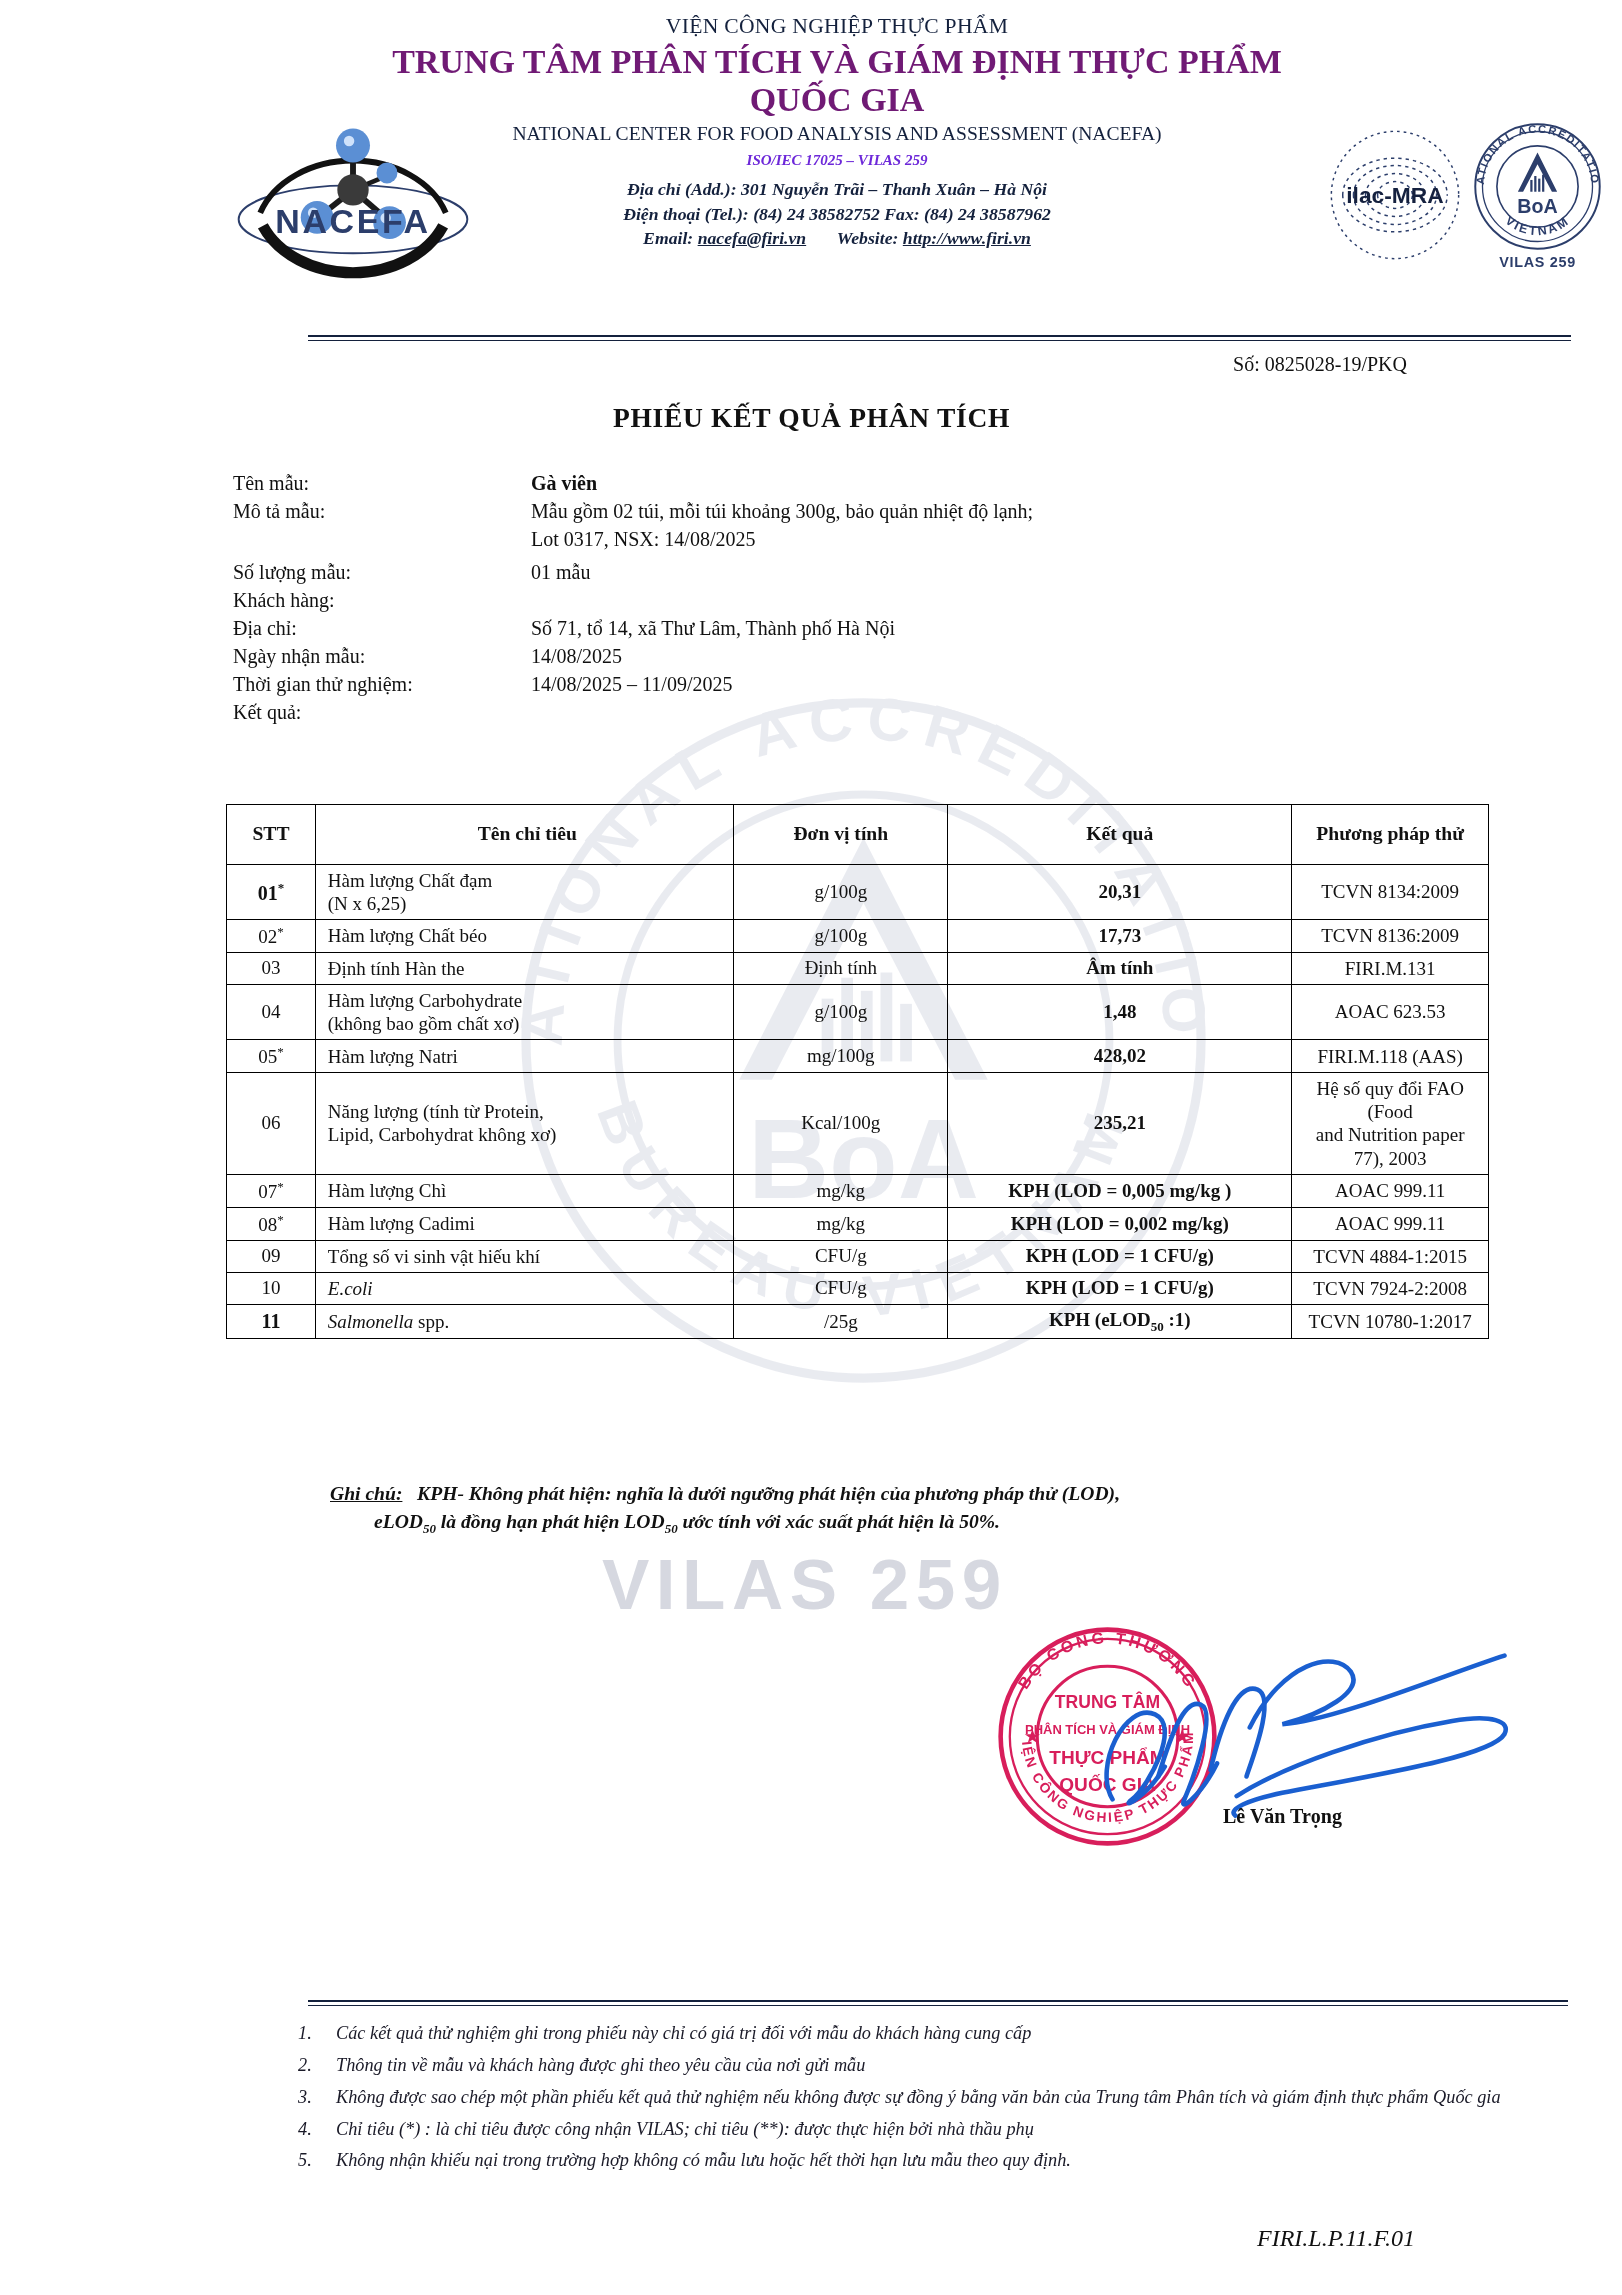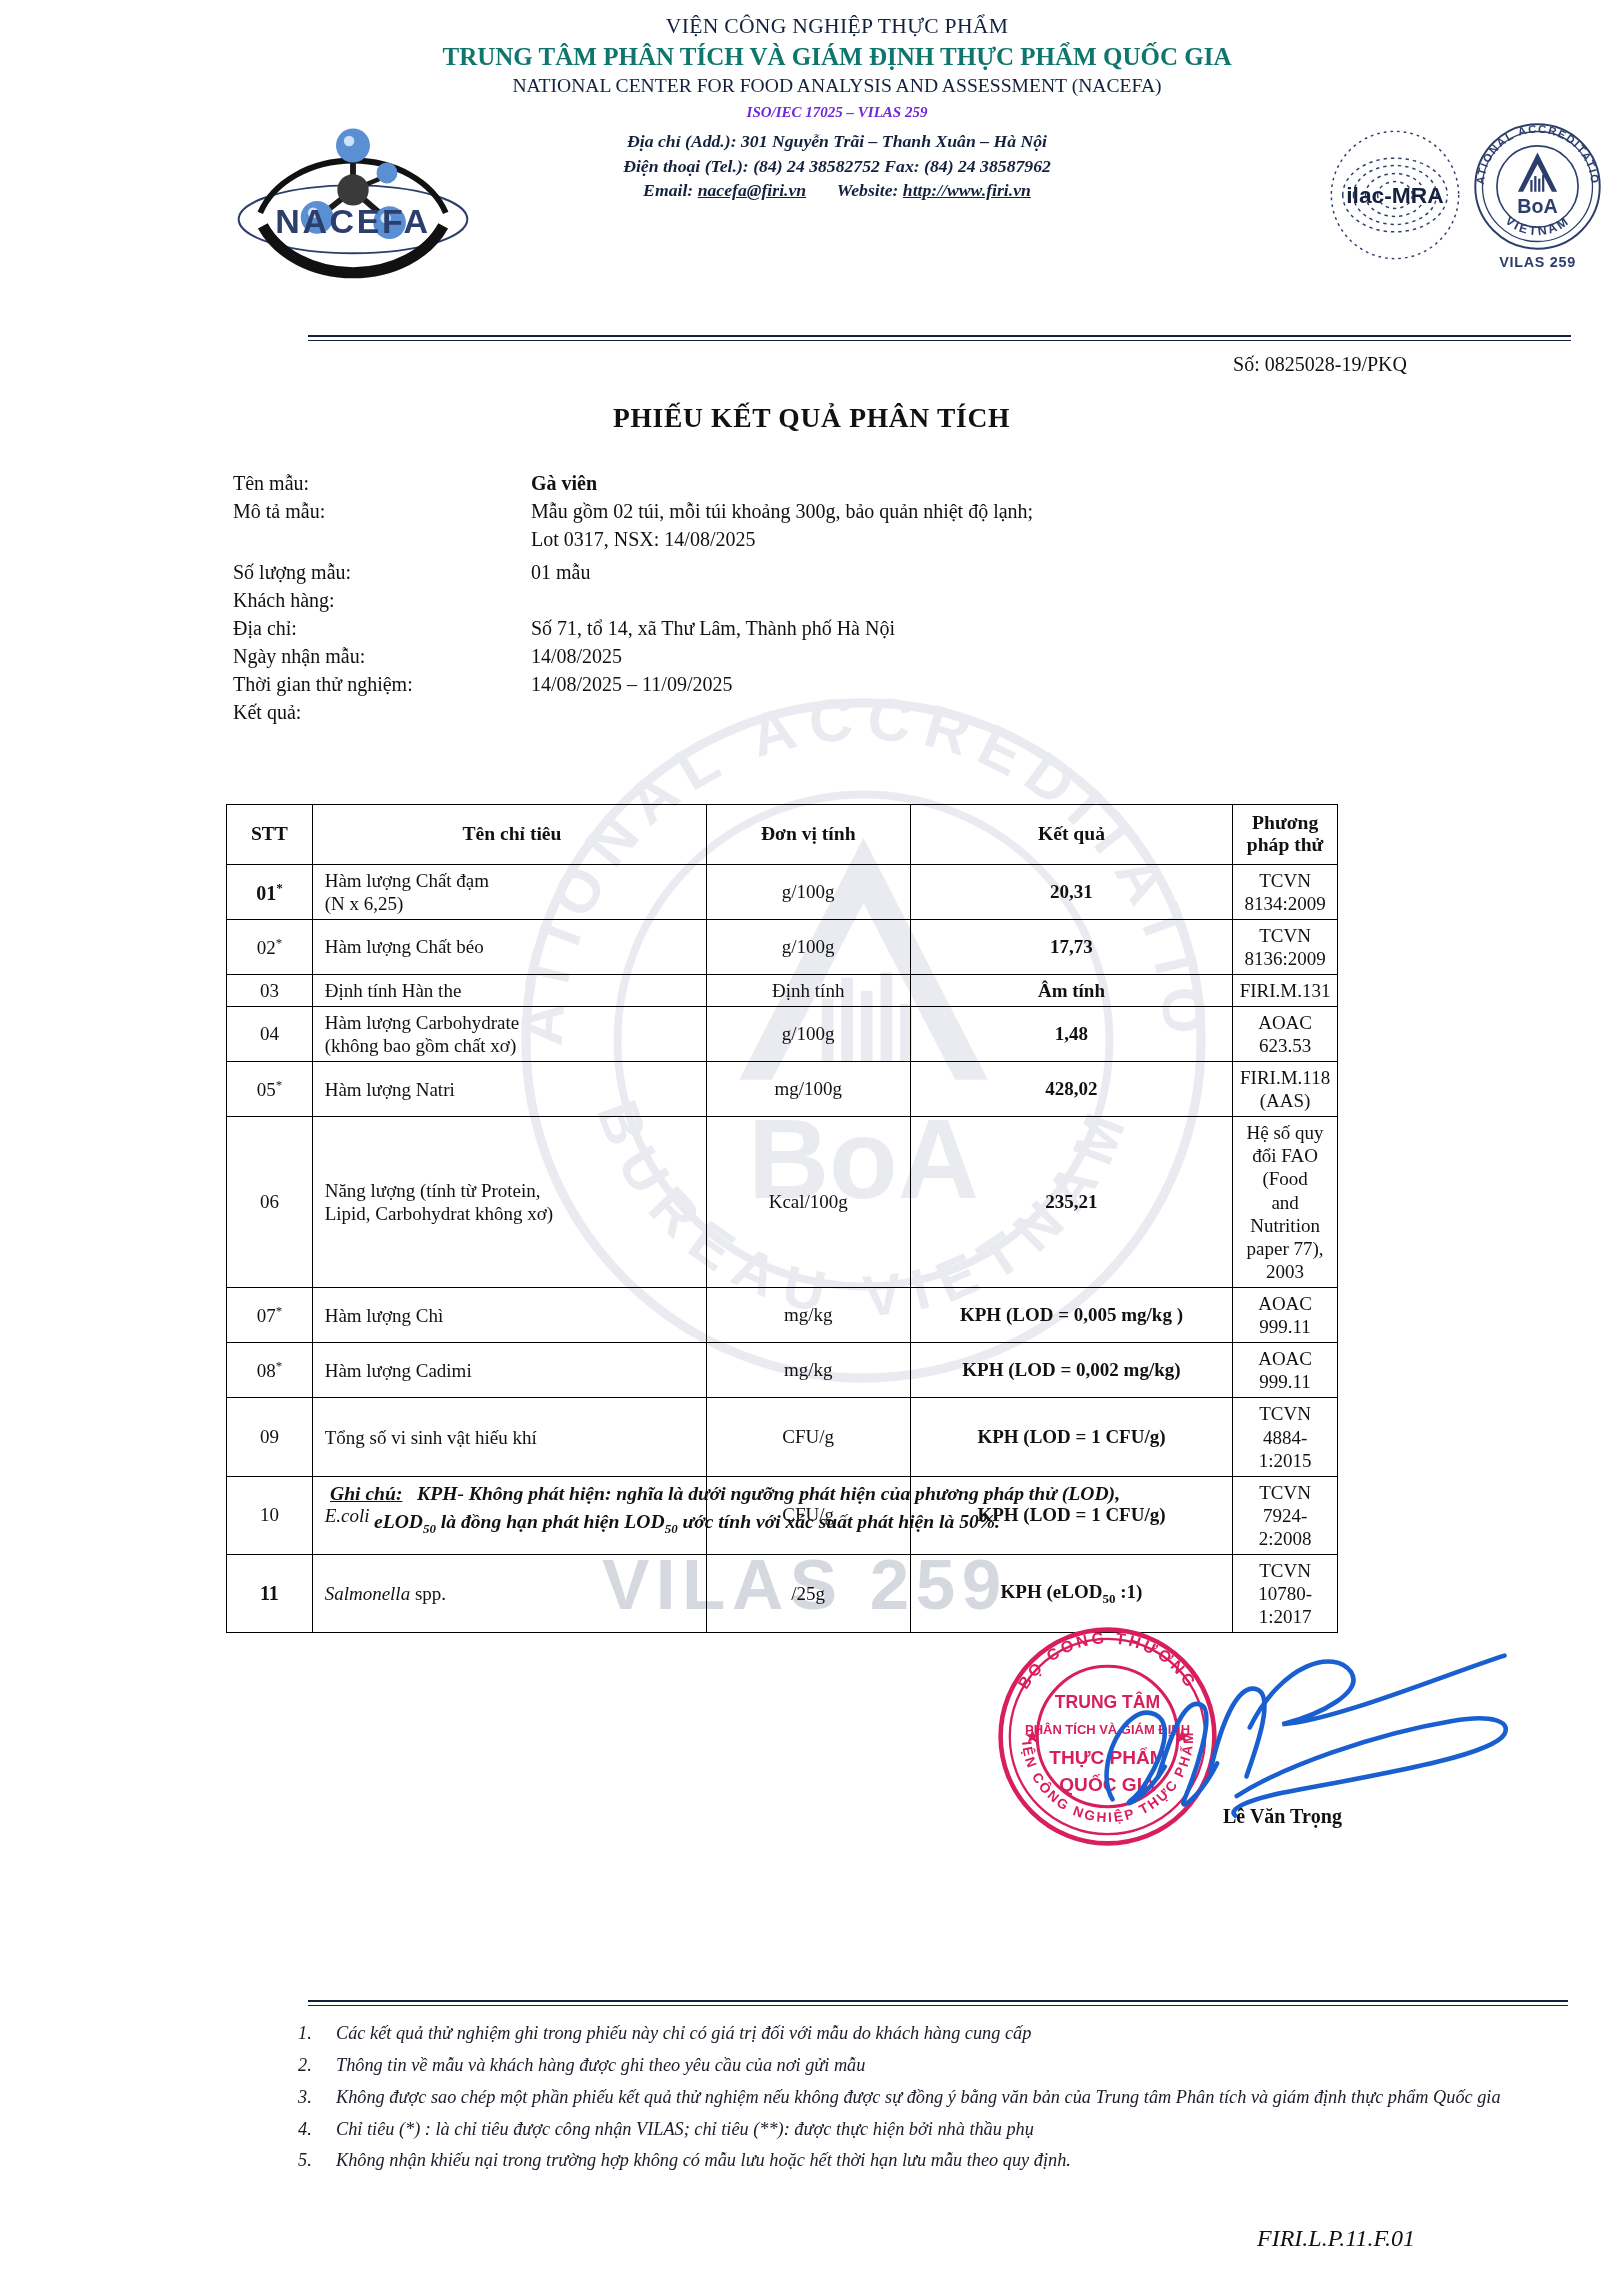--- a/index.html
+++ b/index.html
@@ -25,21 +25,21 @@
     font-weight:bold;font-size:71px;letter-spacing:6.5px;
     color:#c9ccd6;opacity:.75;
   }
 
   
   .header{position:relative;z-index:2;height:308px;}
   .org-block{
     position:absolute;left:366px;top:14.4px;width:942px;text-align:center;
   }
   .org1{font-size:21.6px;letter-spacing:0.3px;color:#14213d;}
-  .org2{font-size:25px;font-weight:bold;color:#0f766e;margin-top:3.3px;}
+  .org2{font-size:34px;font-weight:bold;color:#701a75;margin-top:3.3px;}
   .org3{font-size:19.6px;color:#14213d;margin-top:3.9px;}
   .org4{font-size:15px;font-weight:bold;font-style:italic;color:#6d28d9;margin-top:7.9px;}
   .addr{margin-top:7.9px;font-size:17.7px;font-style:italic;font-weight:bold;color:#14213d;line-height:1.38;}
   .addr a{color:#14213d;text-decoration:underline;}
 
   
   .nacefa{position:absolute;left:222px;top:105px;width:262px;height:196px;}
 
   
   .ilac{position:absolute;left:1328px;top:128px;width:134px;height:134px;}
@@ -62,21 +62,21 @@
   
   .info{position:absolute;left:233px;top:470px;width:1243px;z-index:2;font-size:20px;}
   .info-row{display:flex;line-height:1.30;margin-bottom:2px;}
   .info-lbl{width:298px;flex:none;}
   .info-val{flex:1;}
   .info-val.bold{font-weight:bold;}
   .info-val.caps{font-weight:bold;}
   .info-cont{margin-left:298px;line-height:1.30;}
 
   
-  .tbl-wrap{position:absolute;left:226px;top:804px;width:1112px;z-index:2;}
+  .tbl-wrap{position:absolute;left:226px;top:804px;width:1263px;z-index:2;}
   table.results{
     width:100%;border-collapse:collapse;
     font-size:19px;
   }
   table.results th,table.results td{
     border:1.3px solid #000;
     padding:3.9px 6.5px;
     vertical-align:middle;
   }
   table.results th{font-weight:bold;text-align:center;height:51px;font-size:19.6px;}

